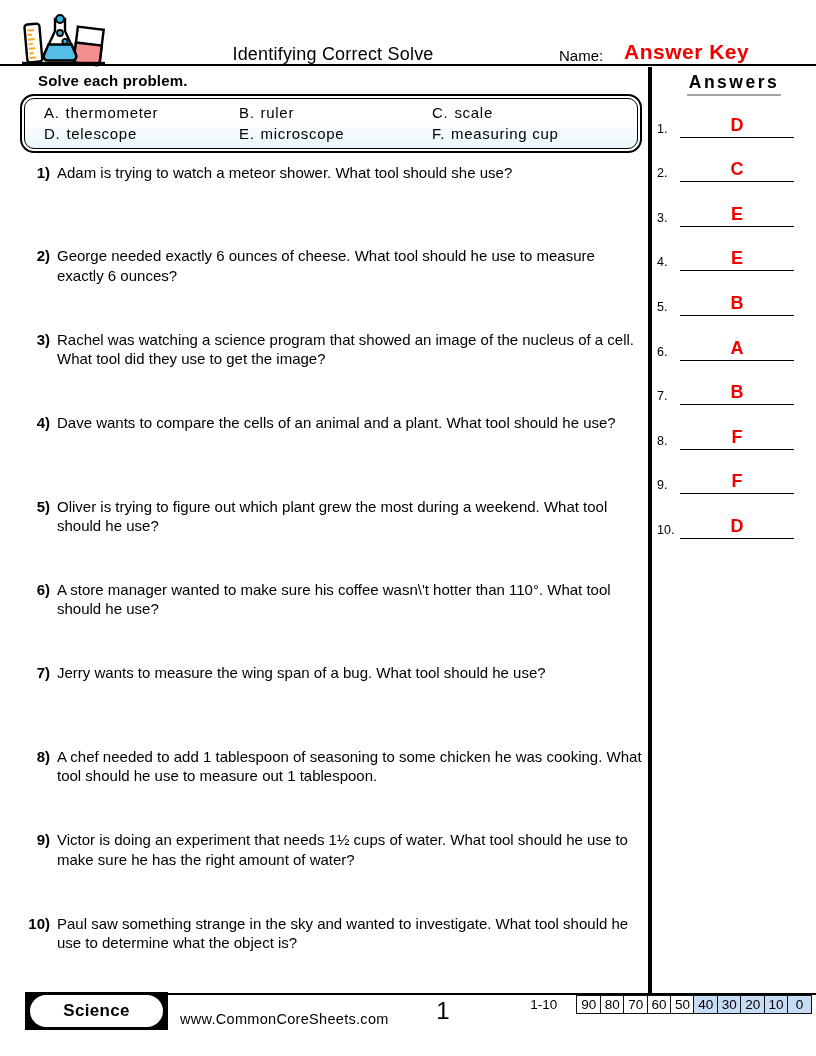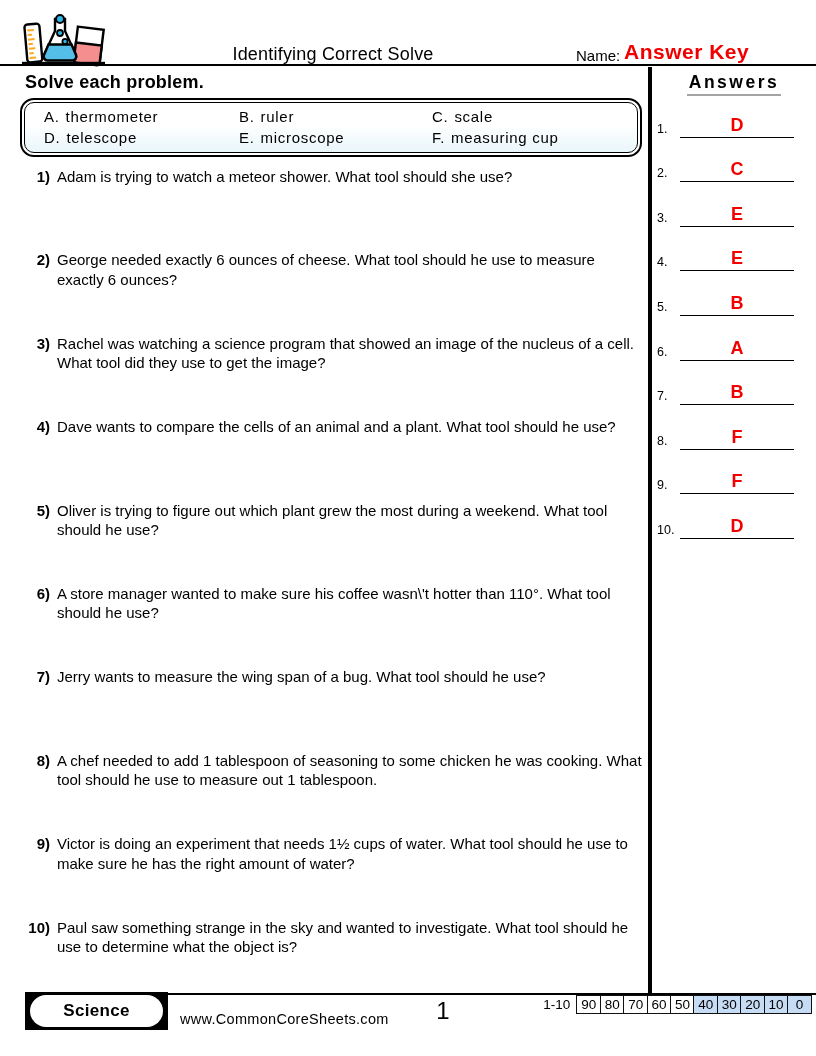--- a/index.html
+++ b/index.html
@@ -3,31 +3,31 @@
 <meta charset="utf-8">
 <style>
   * { margin:0; padding:0; box-sizing:border-box; }
   html,body { background:#fff; }
   body { width:816px; height:1056px; font-family:"Liberation Sans", sans-serif; color:#000; position:relative; }
   .page { position:absolute; inset:0; overflow:hidden; }
 
   
   .hdr-icon { position:absolute; left:18px; top:11px; width:90px; height:58px; }
   .hdr-title { position:absolute; left:0; top:44px; width:666px; text-align:center; font-size:18px; letter-spacing:.2px; }
-  .hdr-name  { position:absolute; left:559px; top:47px; font-size:15px;margin-left:17px; }
+  .hdr-name  { position:absolute; left:559px; top:47px; font-size:15px; }
   .hdr-key   { position:absolute; left:624px; top:40px; font-size:21px; font-weight:bold; color:#f20000; letter-spacing:.5px; }
   .hdr-rule  { position:absolute; left:0; top:64px; width:816px; border-top:2.5px solid #000; }
 
   
   .main { position:absolute; top:67px; left:0; width:816px; height:926px; display:flex; }
   .left-col { width:648px; }
   .divider { width:3px; border-left:2.2px solid #000; border-right:2.2px solid #000; height:100%; }
   .right-col { flex:1; }
 
-  .instructions { margin:5px 0 0 25px; font-size:18px; font-weight:bold; letter-spacing:.2px; }
+  .instructions { margin:5px 0 0 38px; font-size:15px; font-weight:bold; letter-spacing:.2px; }
 
   .word-bank-outer { margin:5px 0 0 20px; width:622px; border:2.5px solid #000; border-radius:14px; padding:2px; }
   .word-bank-inner { border:1.5px solid #000; border-radius:10px; padding:3px 0 4px 19px;
                      background:linear-gradient(180deg,#ffffff 45%, #e9f6fb 100%);
                      display:grid; grid-template-columns:195px 193px auto;
                      font-size:15px; letter-spacing:.7px; line-height:21px; }
   .wb-letter { margin-right:6px; }
 
   .questions { margin-top:10px; }
   .question  { display:flex; height:83.4px; }
@@ -48,21 +48,21 @@
   .footer-rule { position:absolute; top:0; left:25px; right:0; border-top:2.5px solid #000; }
   .badge { position:absolute; left:25px; top:-1px; width:143px; height:38px; background:#000; }
   .badge-pill { position:absolute; left:5px; right:5px; top:3px; bottom:3px; background:#fff; border-radius:16px;
                 display:flex; align-items:center; justify-content:center; font-weight:bold; font-size:17px; letter-spacing:.3px; }
   .website { position:absolute; left:180px; top:18px; font-size:14.5px; letter-spacing:.3px; }
   .page-num { position:absolute; left:425px; top:4px; width:36px; text-align:center; font-size:24px; }
   .score-table { position:absolute; right:4px; top:2px; display:flex; font-size:13.5px; }
   .score-label { align-self:center; margin-right:6px; }
   .score-cell { width:25px; height:19px; border:1.6px solid #111; margin-left:-1.6px;
                 display:flex; align-items:center; justify-content:center; background:#fff; }
-  .score-cell.first { margin-left:0; }
+  .score-cell.first { margin-left:13px; }
   .score-cell.hl { background:#c6dbf4; }
 </style>
 </head>
 <body>
 
 <div class="page">
 
   <svg class="hdr-icon" viewBox="0 0 90 58" aria-hidden="true">
 
     <g transform="rotate(-5 16 45)">

